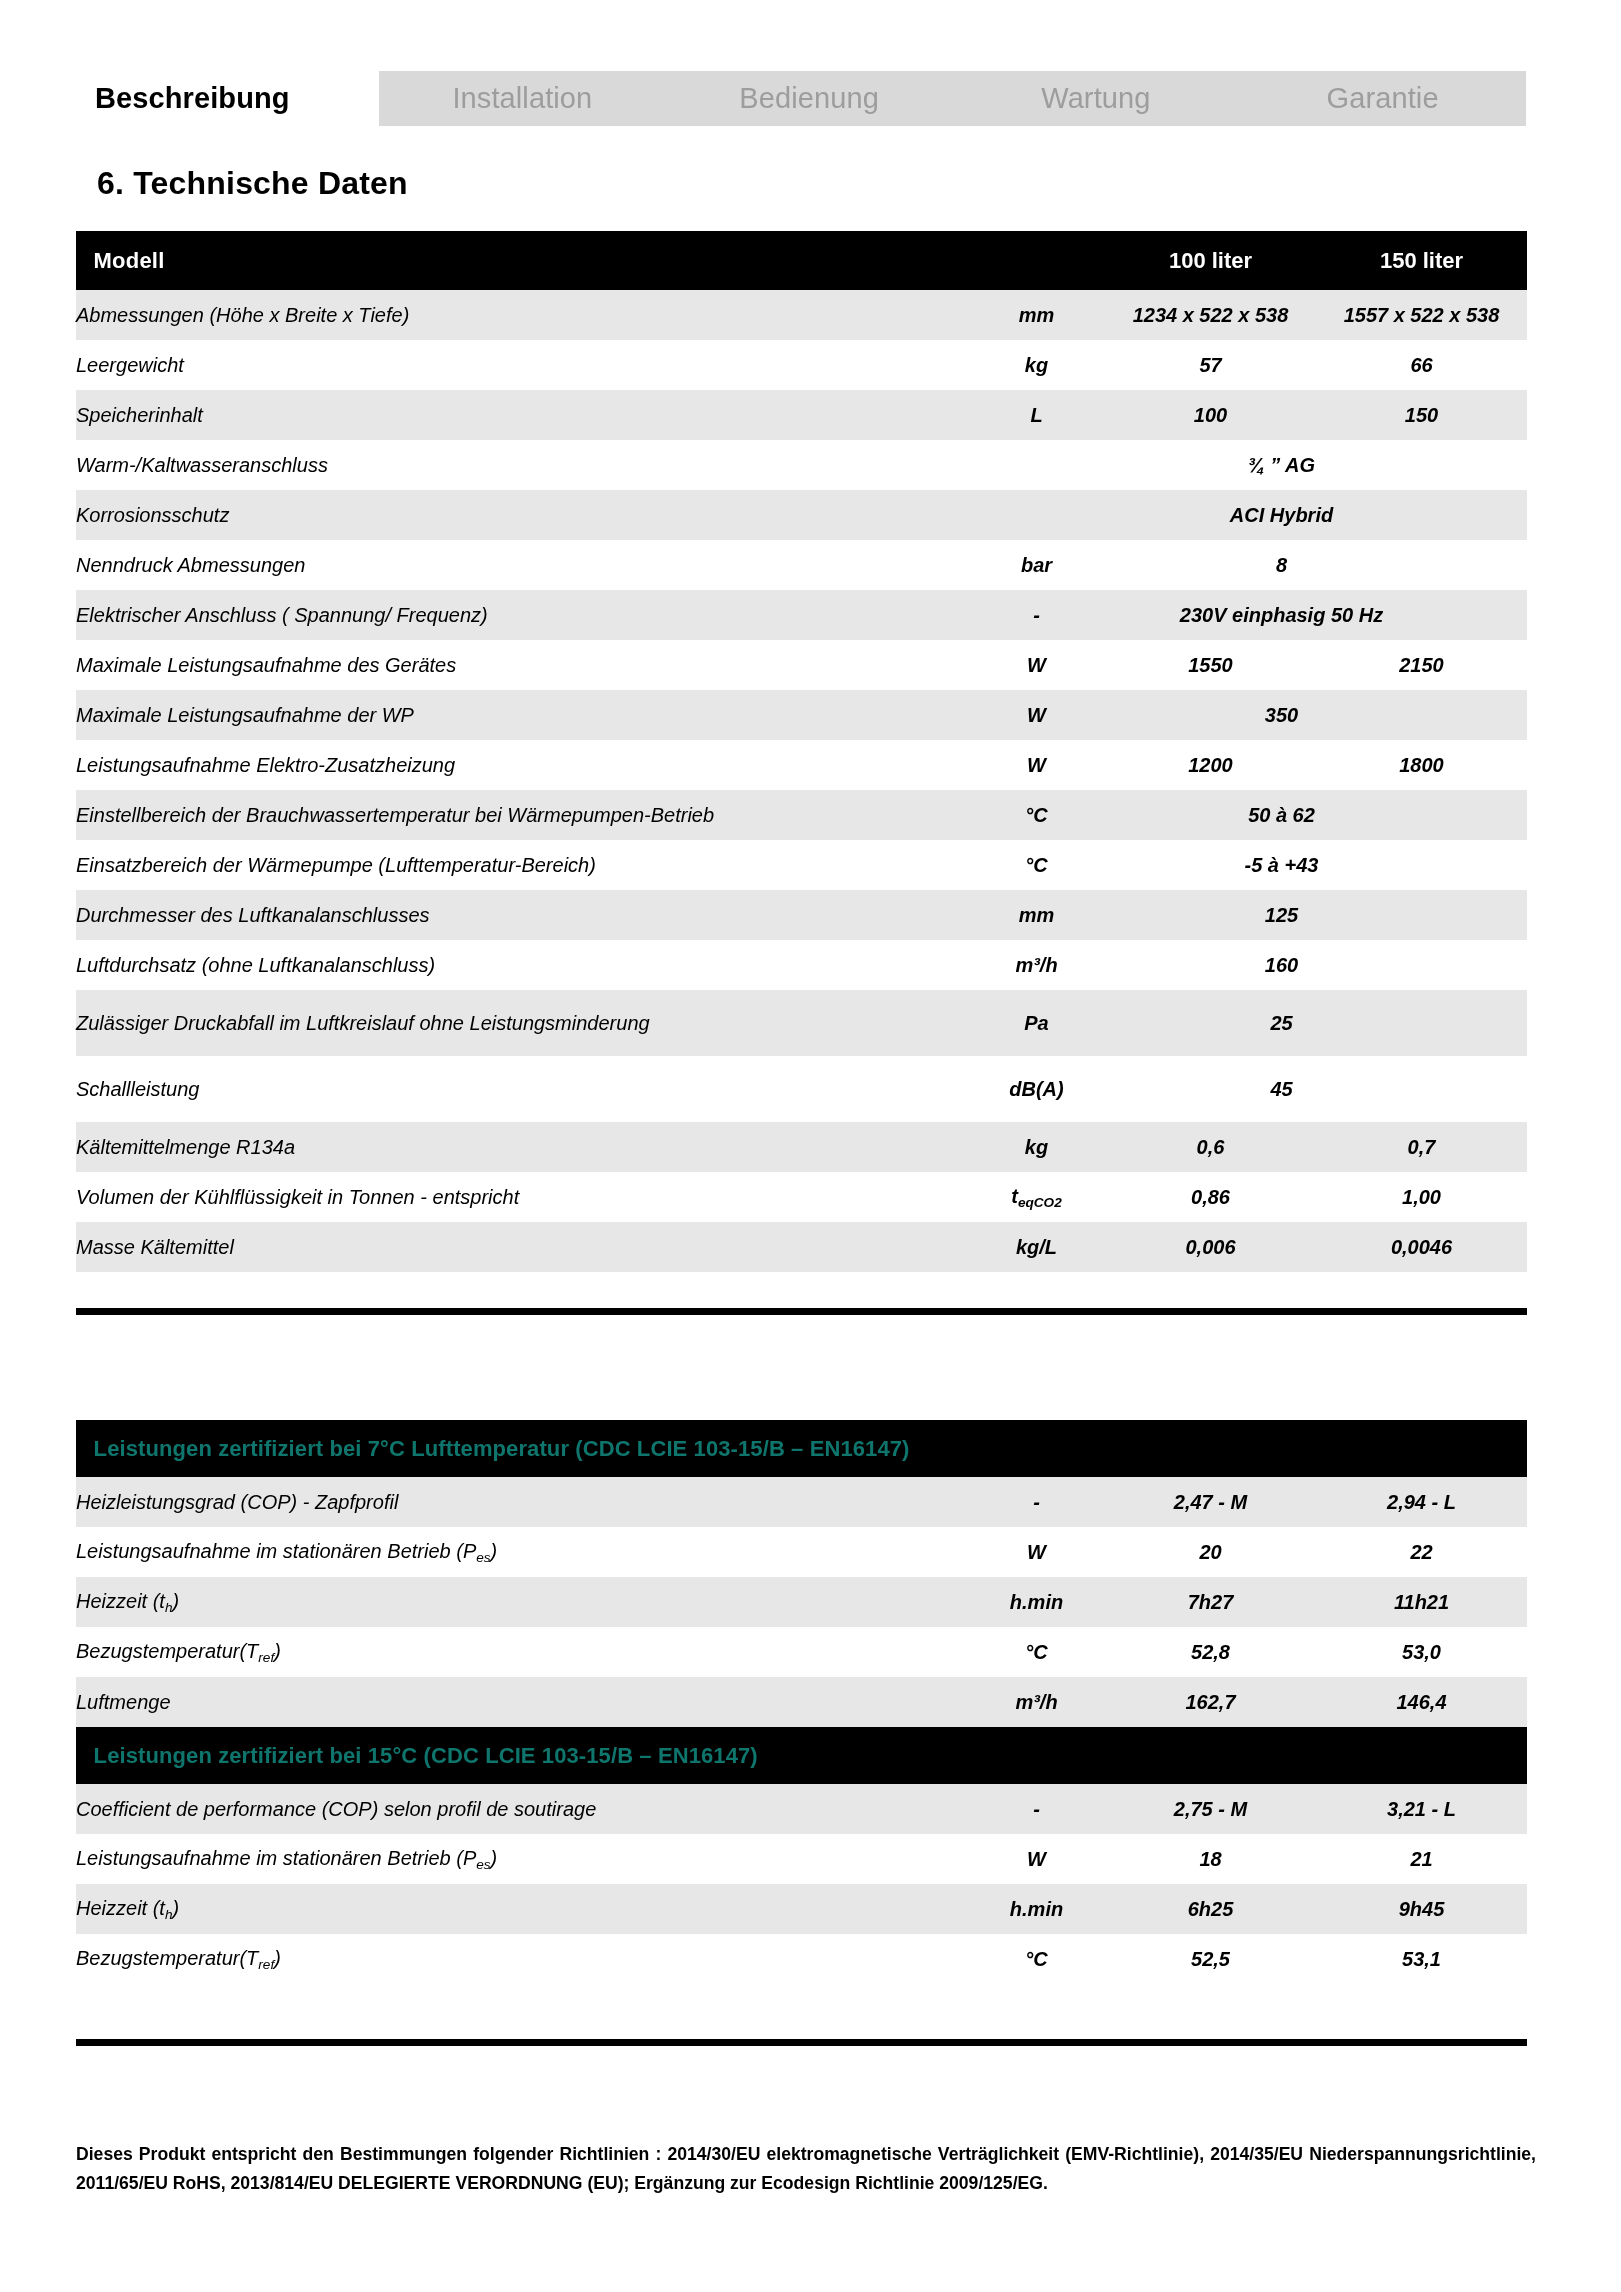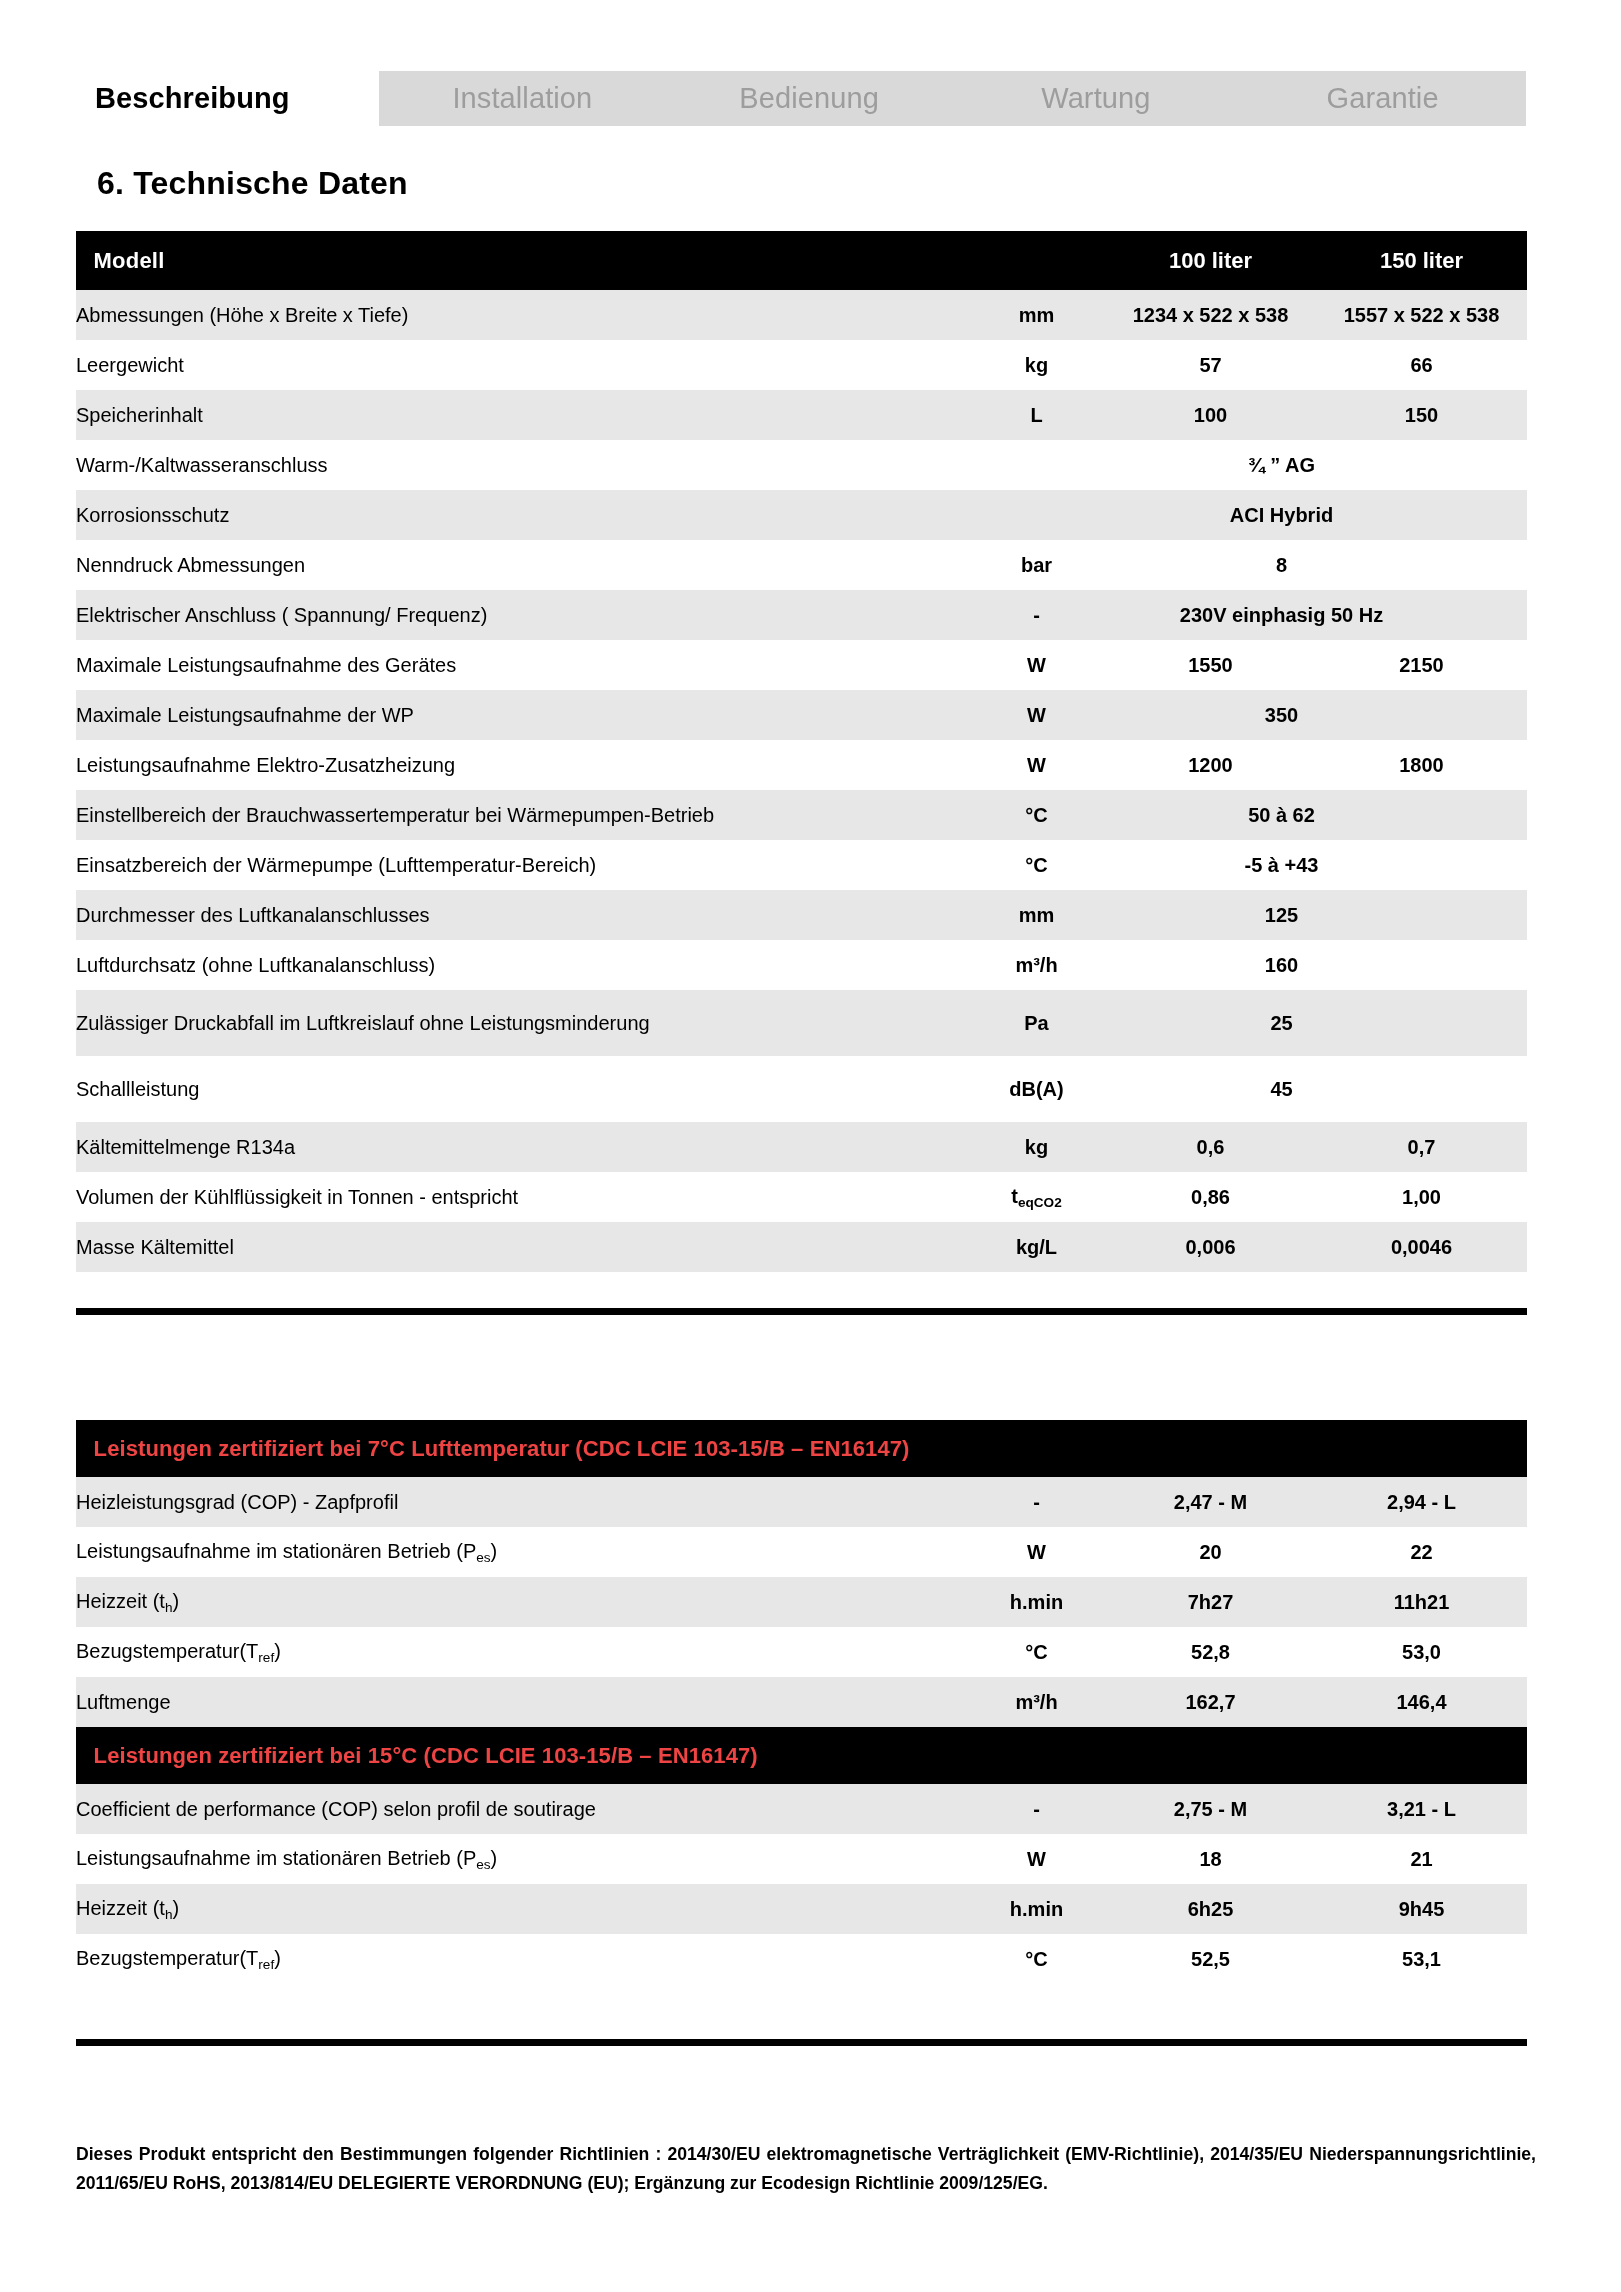--- a/index.html
+++ b/index.html
@@ -101,31 +101,31 @@
     padding-left: 17.6px;
     text-align: left;
     letter-spacing: 0.2px;
   }
   .hdr-row .h-val {
     font-weight: bold;
     font-size: 22px;
     text-align: center;
   }
 
-  .band-row { background: #000000; color: #ef4444; height: 57px; }
+  .band-row { background: #000000; color: #0f766e; height: 57px; }
   .band-row .band-title {
     font-weight: bold;
     font-size: 22px;
     padding-left: 17.6px;
     text-align: left;
     letter-spacing: 0.1px;
   }
 
   
-  .d-row { height: 50px; }
+  .d-row { height: 50px; font-style: italic; }
   .d-row.striped { background: #e7e7e7; }
   .d-row.plain { background: #ffffff; }
   .d-row.tall { height: 66px; }
 
   .c1 {
     padding-left: 17.6px;
     text-align: left;
     font-size: 20px;
     color: #000000;
   }

